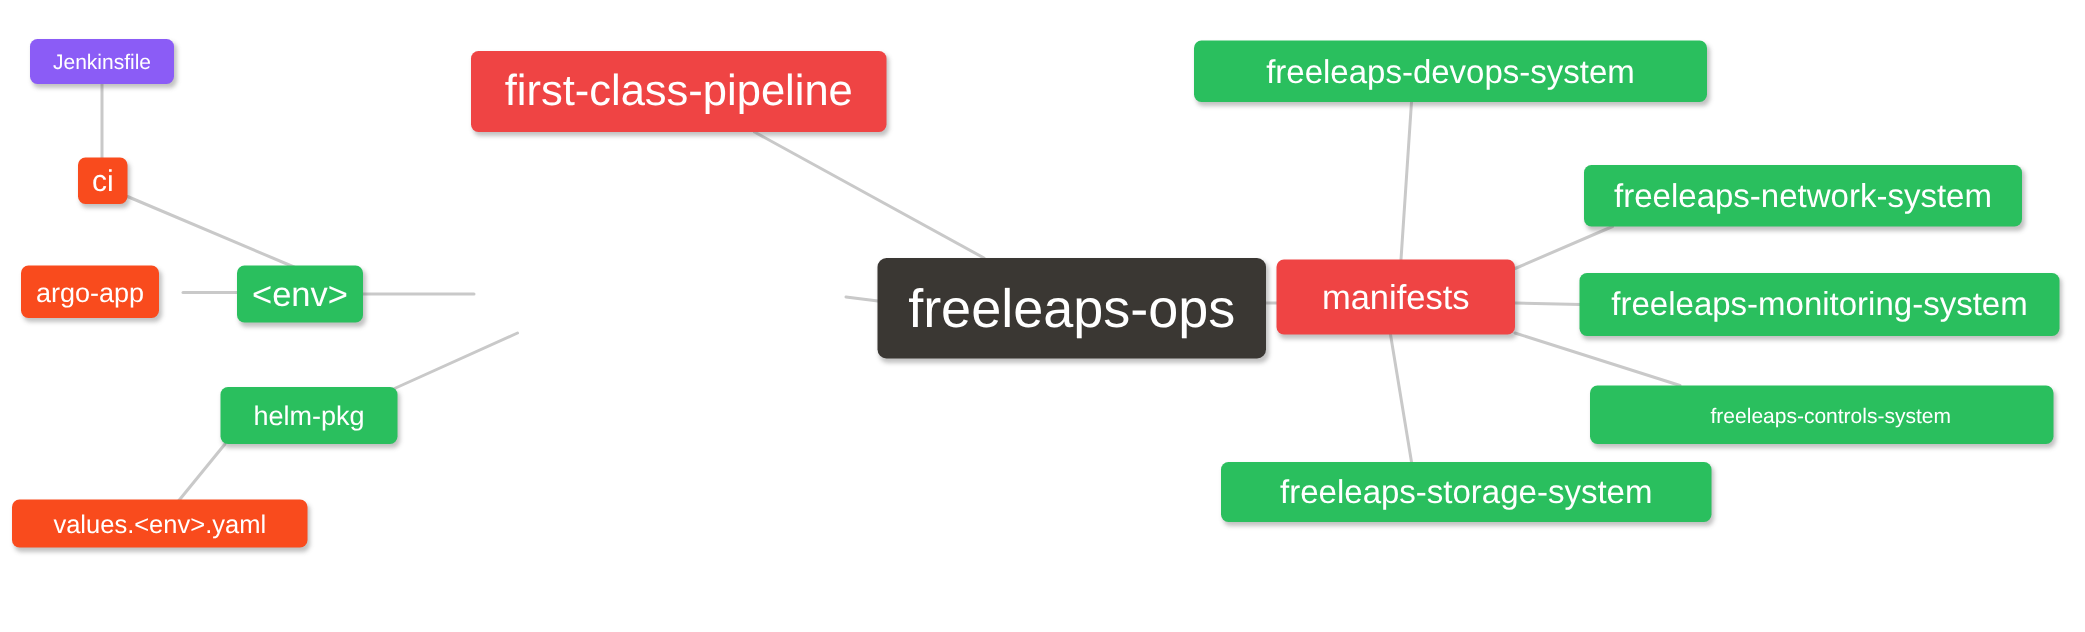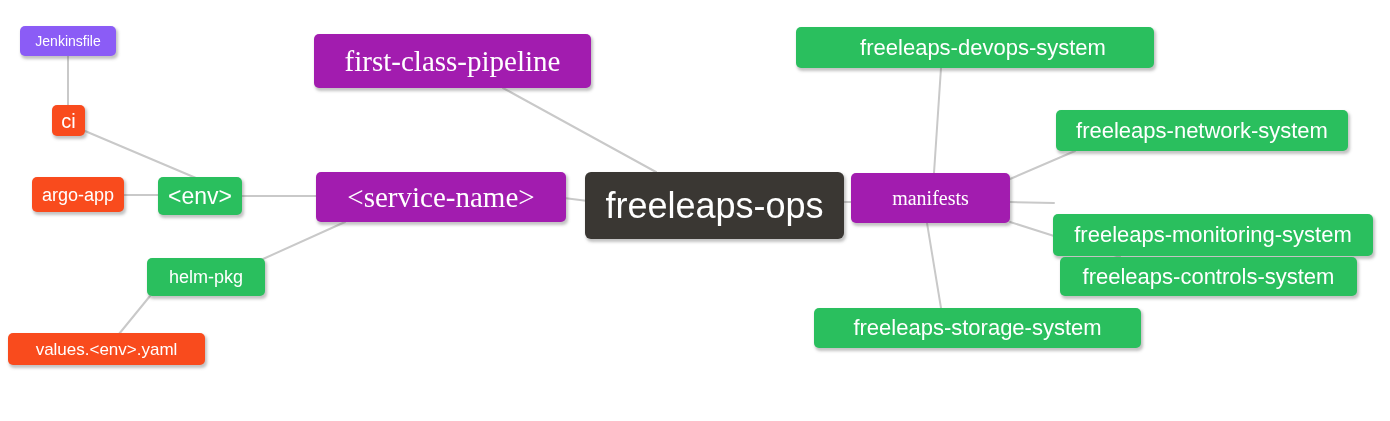--- a/index.html
+++ b/index.html
@@ -31,21 +31,21 @@
     align-items: center;
     justify-content: center;
     color: #ffffff;
     border-radius: 5px;
     white-space: nowrap;
     box-shadow: 1.5px 2.5px 3px rgba(80, 80, 80, 0.35);
     line-height: 1;
     cursor: default;
     user-select: none;
   }
-  .node.blue   { background: #a21caf; font-family: Liberation Serif, serif; }
+  .node.blue   { background: #ef4444; }
   .node.green  { background: #2abf5e; }
   .node.red    { background: #f94b1d; }
   .node.orange { background: #8b5cf6; }
   .node.dark   { background: #3a3733; border-radius: 6px; }
 </style>
 </head>
 <body>
 
 <div class="canvas">
 
@@ -63,39 +63,38 @@
     <line x1="1010" y1="179" x2="1075" y2="151"></line>
     <line x1="1010" y1="202" x2="1054" y2="203"></line>
     <line x1="1010" y1="222" x2="1120" y2="257"></line>
     <line x1="927" y1="223" x2="941" y2="308"></line>
   </svg>
 
   <div class="node orange" style="left:20px;  top:26px;  width:96px;  height:30px; font-size:14px;">Jenkinsfile</div>
 
   <div class="node red" style="left:52px;  top:105px; width:33px;  height:31px; font-size:20px;">ci</div>
 
-  <div class="node red" style="left:32px;  top:177px; width:92px;  height:35px; font-size:18px;">argo-app</div>
+  <div class="node red" style="left:14px;  top:177px; width:92px;  height:35px; font-size:18px;">argo-app</div>
 
   <div class="node green" style="left:158px; top:177px; width:84px;  height:38px; font-size:23px;">&lt;env&gt;</div>
 
   <div class="node green" style="left:147px; top:258px; width:118px; height:38px; font-size:18px;">helm-pkg</div>
 
   <div class="node red" style="left:8px;   top:333px; width:197px; height:32px; font-size:17px;">values.&lt;env&gt;.yaml</div>
 
-  <div class="node blue" style="left:316px; top:172px; width:250px; height:50px; font-size:29px;">&lt;service-name&gt;</div>
 
   <div class="node blue" style="left:314px; top:34px;  width:277px; height:54px; font-size:29px;">first-class-pipeline</div>
 
   <div class="node dark" style="left:585px; top:172px; width:259px; height:67px; font-size:36px;">freeleaps-ops</div>
 
-  <div class="node blue" style="left:851px; top:173px; width:159px; height:50px; font-size:20px;">manifests</div>
+  <div class="node blue" style="left:851px; top:173px; width:159px; height:50px; font-size:23px;">manifests</div>
 
-  <div class="node green" style="left:796px; top:27px;  width:342px; height:41px; font-size:22px;padding-left:16px;">freeleaps-devops-system</div>
+  <div class="node green" style="left:796px; top:27px;  width:342px; height:41px; font-size:22px;">freeleaps-devops-system</div>
 
   <div class="node green" style="left:1056px;top:110px; width:292px; height:41px; font-size:22px;">freeleaps-network-system</div>
 
-  <div class="node green" style="left:1053px;top:182px; width:320px; height:42px; font-size:22px;margin-top:32px;">freeleaps-monitoring-system</div>
+  <div class="node green" style="left:1053px;top:182px; width:320px; height:42px; font-size:22px;">freeleaps-monitoring-system</div>
 
-  <div class="node green" style="left:1060px;top:257px; width:297px; height:39px; font-size:22px;">freeleaps-controls-system</div>
+  <div class="node green" style="left:1060px;top:257px; width:297px; height:39px; font-size:14px;padding-left:12px;">freeleaps-controls-system</div>
 
   <div class="node green" style="left:814px; top:308px; width:327px; height:40px; font-size:22px;">freeleaps-storage-system</div>
 
 </div>
 
 </body></html>

